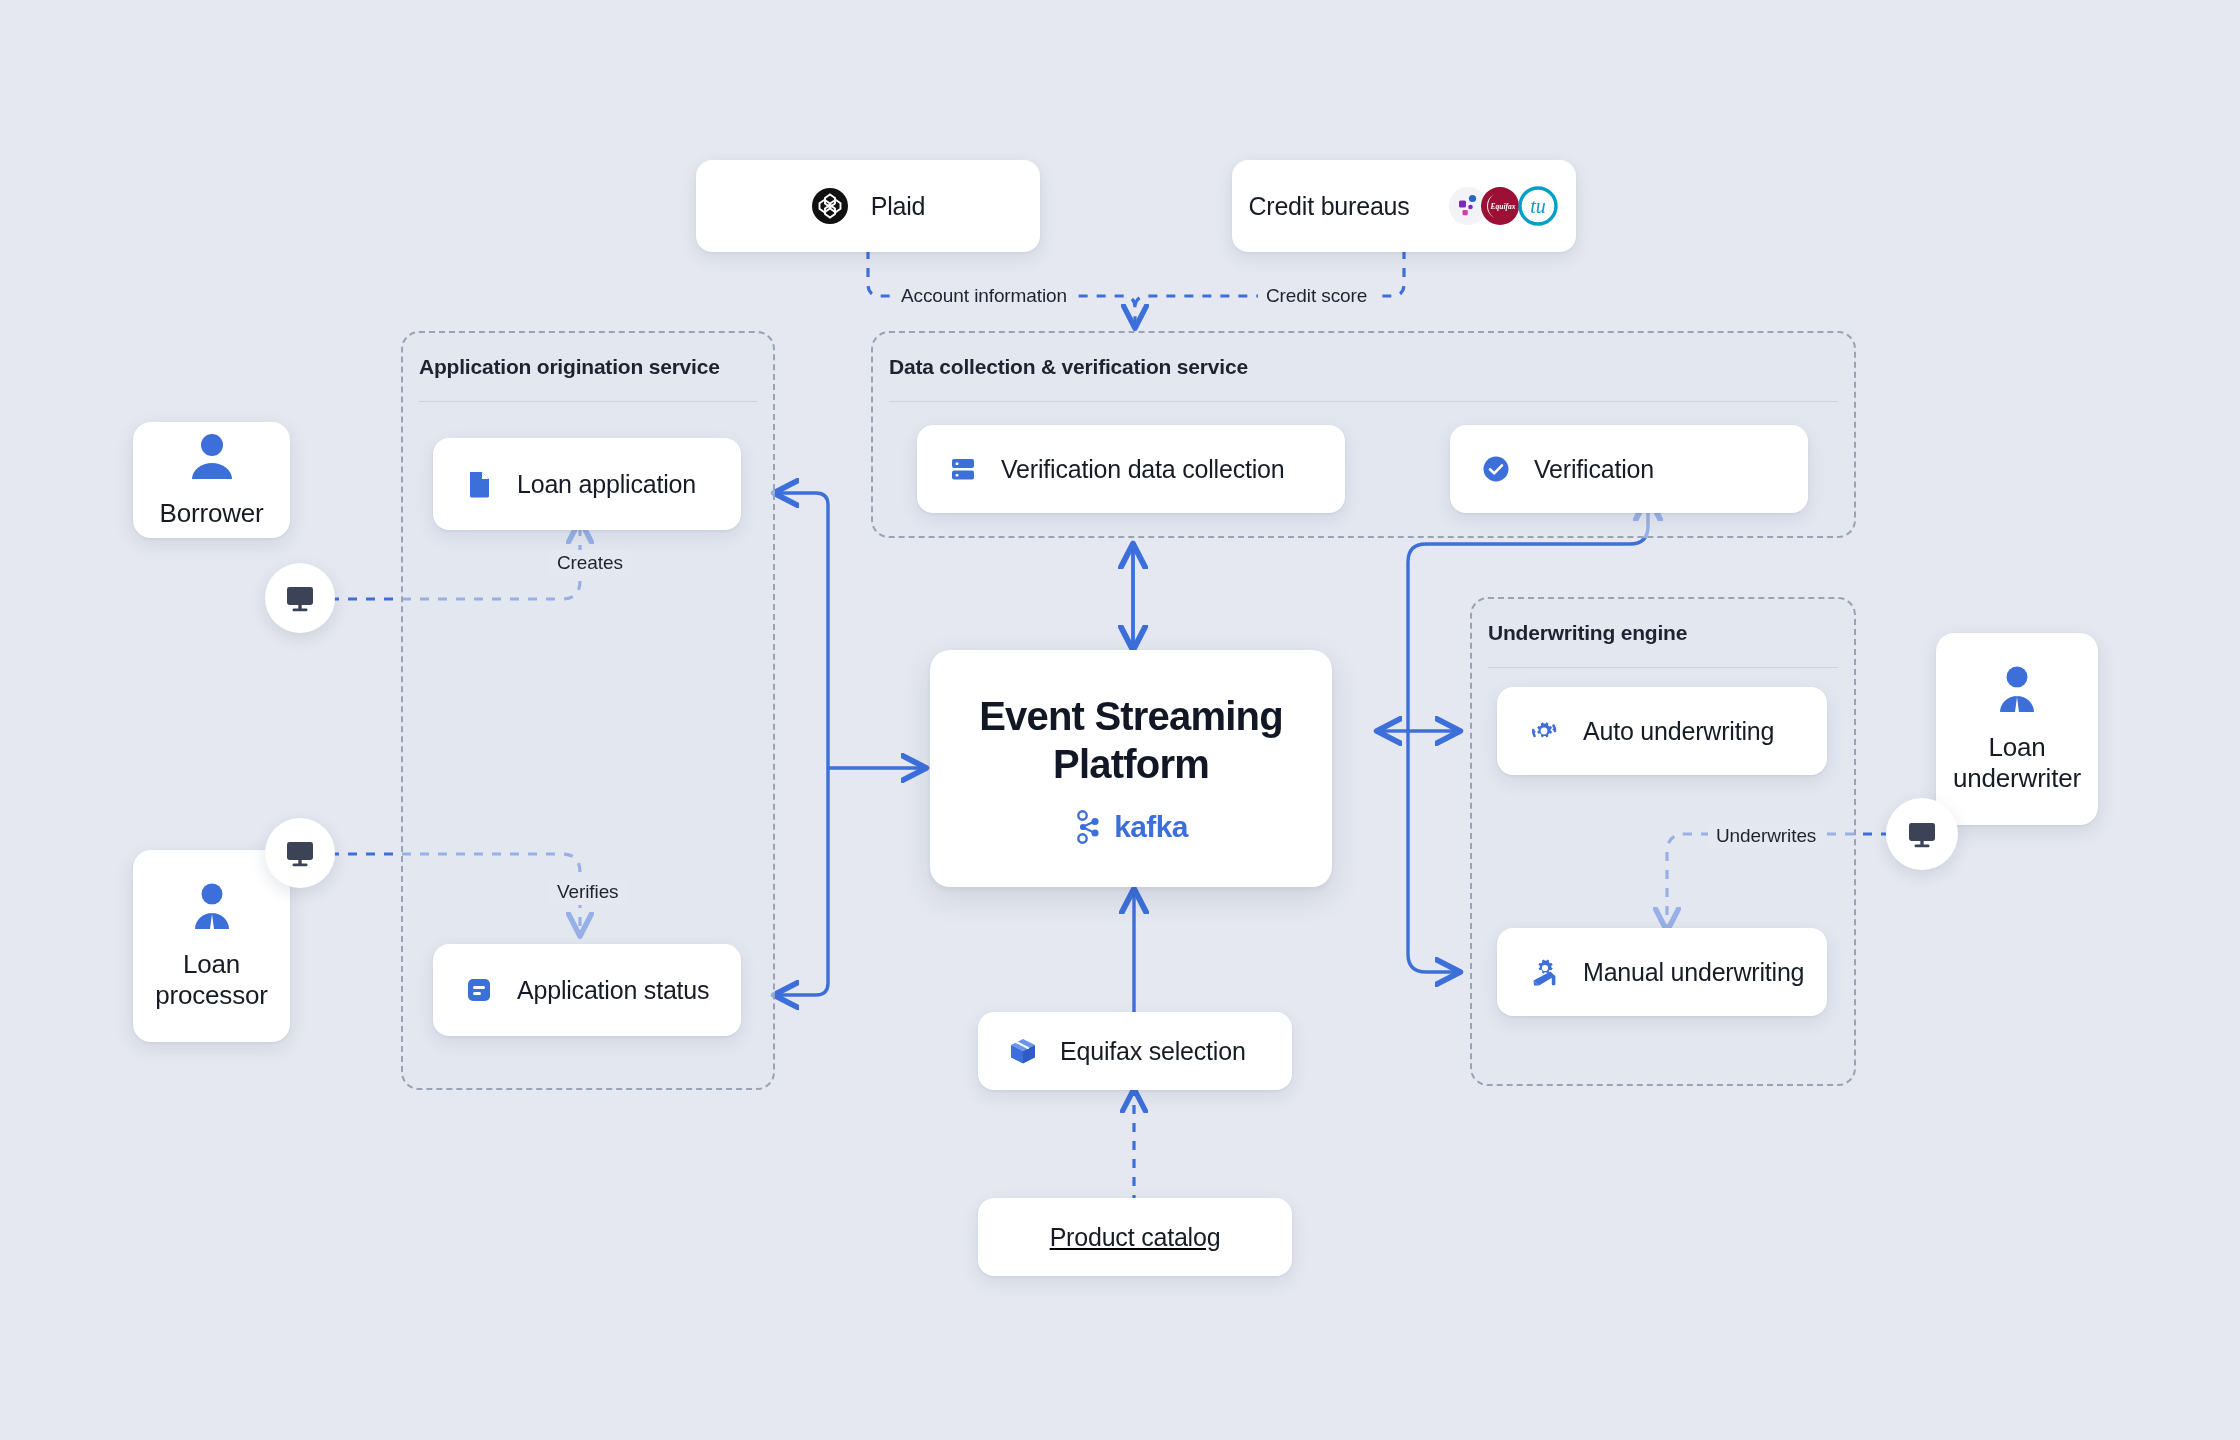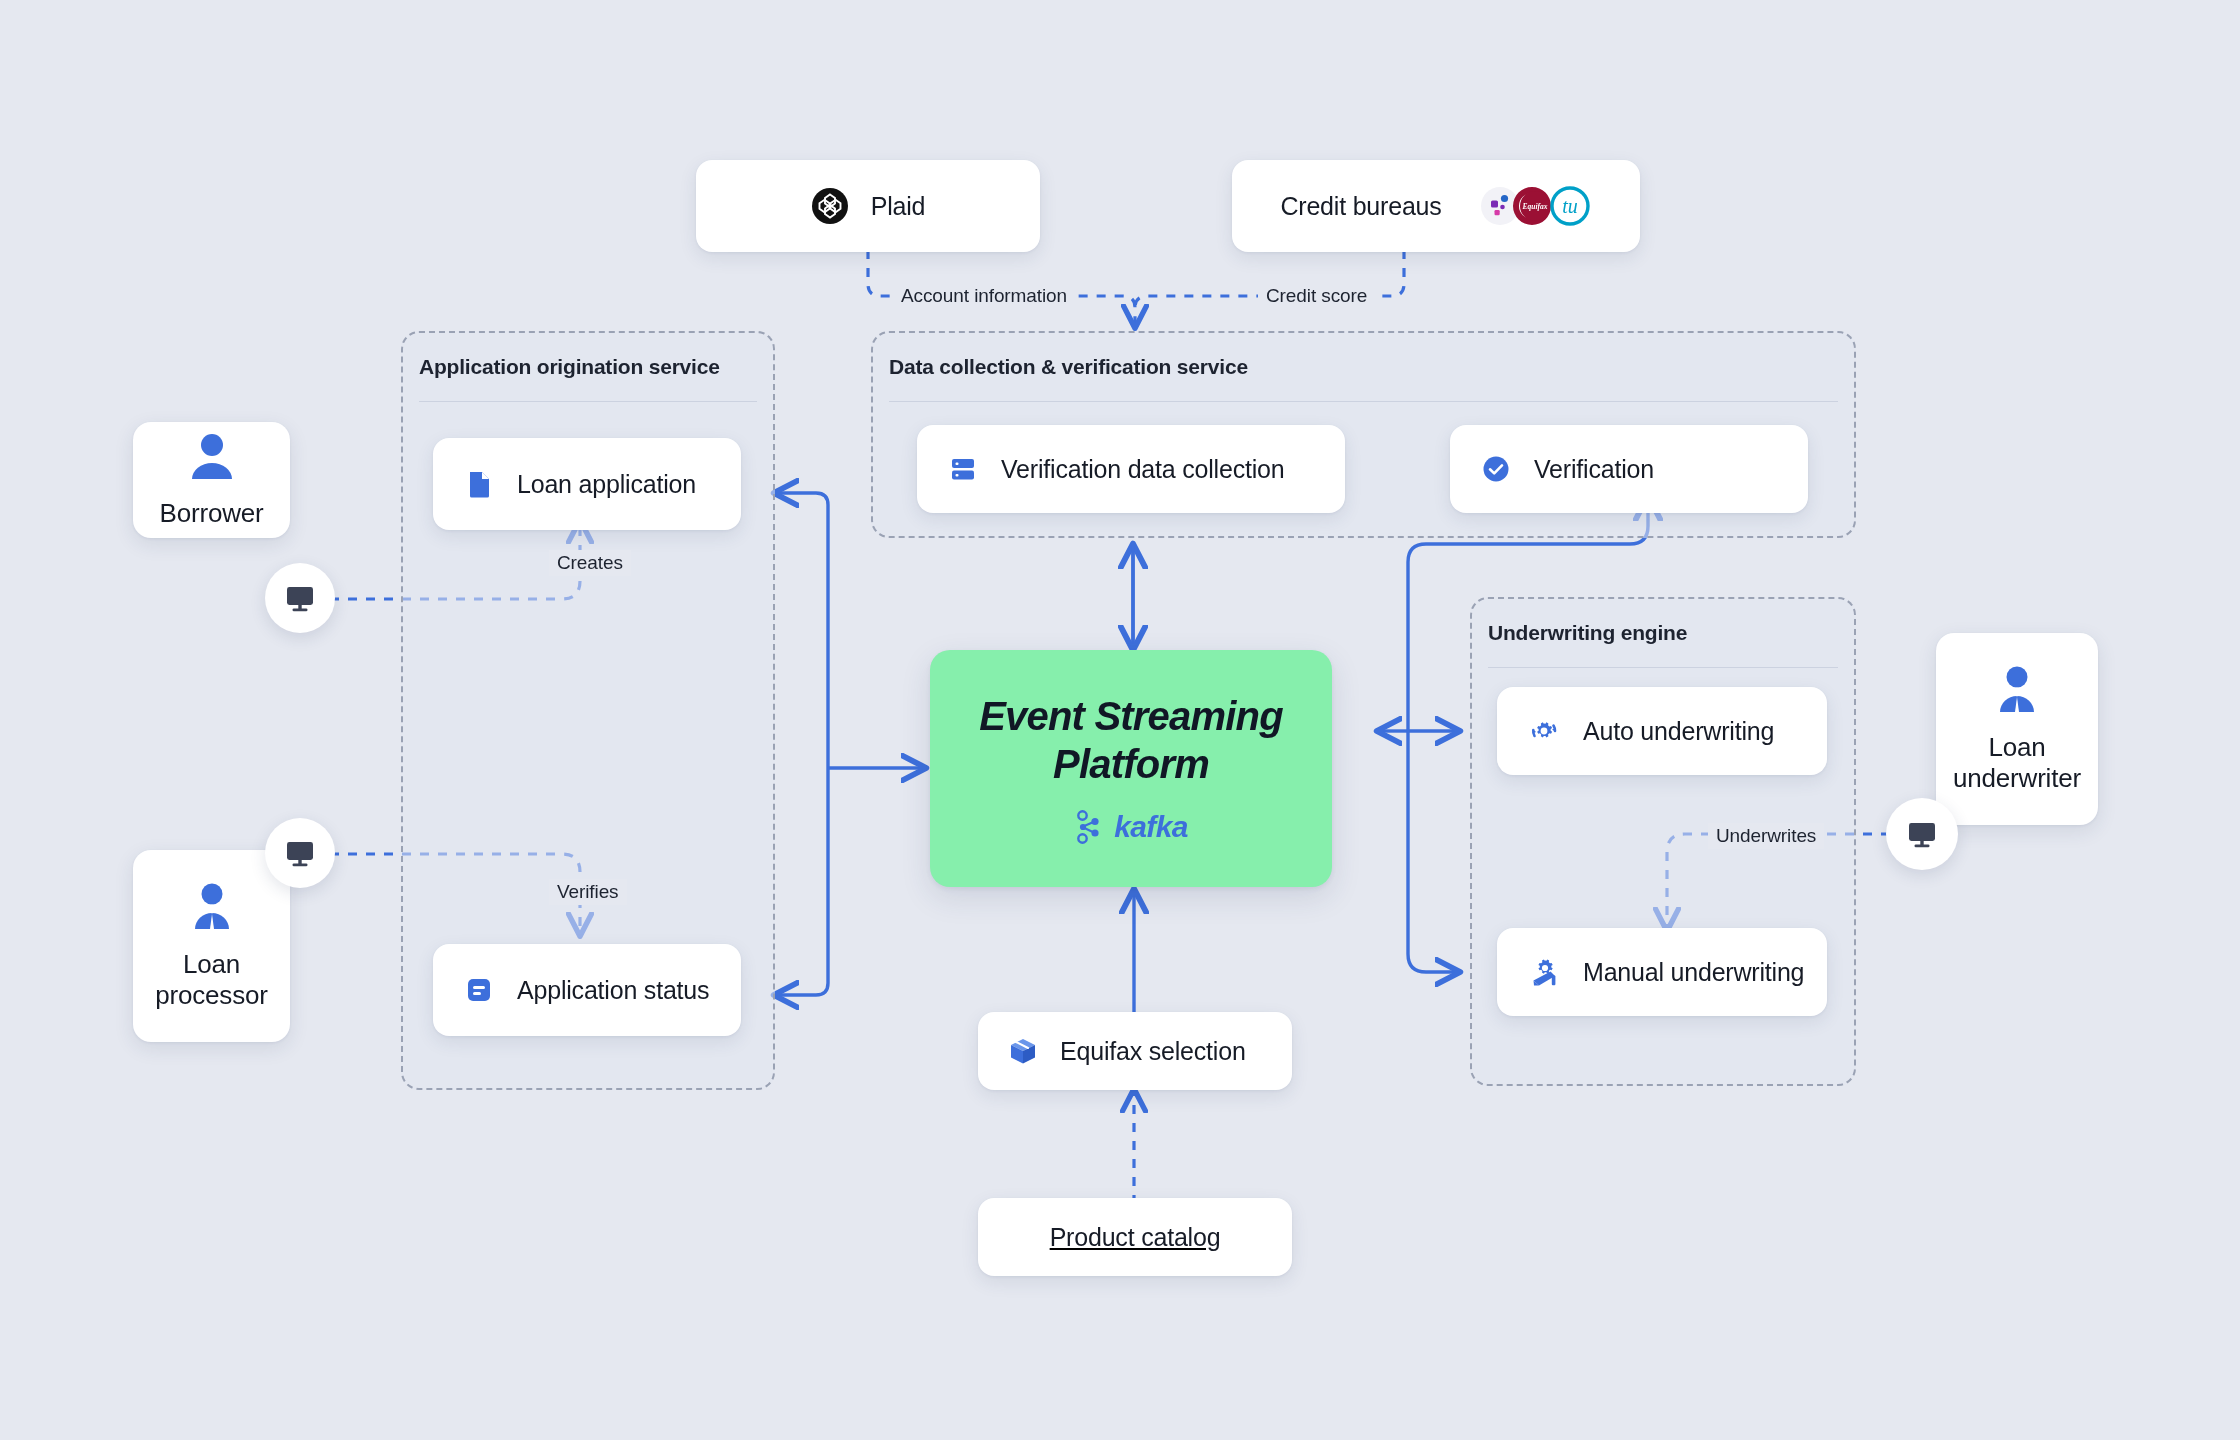--- a/index.html
+++ b/index.html
@@ -73,27 +73,26 @@
     background: #ffffff;
     border-radius: 50%;
     box-shadow: 0 5px 16px rgba(40,55,95,0.13);
     display: flex; align-items: center; justify-content: center;
     z-index: 5;
   }
 
   
   .hub {
     position: absolute;
-    background: #86efac;
+    background: #ffffff;
     border-radius: 20px;
     box-shadow: 0 10px 30px rgba(40,55,95,0.13), 0 2px 5px rgba(40,55,95,0.07);
     display: flex; flex-direction: column;
     align-items: center; justify-content: center;
     gap: 22px;
-    font-style: italic;
   }
   .hub-title {
     font-size: 40px; font-weight: bold; color: #111725;
     text-align: center; line-height: 1.18; letter-spacing: -0.8px;
   }
   .hub-brand { display: flex; align-items: center; gap: 12px; }
   .hub-brand-name { font-size: 30px; font-weight: bold; color: #3d6fdb; letter-spacing: -0.6px; }
 
   
   .edge-label {
@@ -158,21 +157,21 @@
           <path d="M19 7.5 L24 11 L24 16.5 L19 20 L14 16.5 L14 11 Z"></path>
           <path d="M19 18 L24 21.5 L24 27 L19 30.5 L14 27 L14 21.5 Z"></path>
           <path d="M13.5 12.8 L18.5 16.3 L18.5 21.8 L13.5 25.3 L8.5 21.8 L8.5 16.3 Z"></path>
           <path d="M24.5 12.8 L29.5 16.3 L29.5 21.8 L24.5 25.3 L19.5 21.8 L19.5 16.3 Z"></path>
         </g>
       </svg>
     </span>
     <span class="card-label">Plaid</span>
   </div>
 
-  <div class="card card-row" style="left:1232px; top:160px; width:408px; height:92px; justify-content:center;">
+  <div class="card card-row" style="left:1232px; top:160px; width:344px; height:92px; justify-content:center;">
     <span class="card-label">Credit bureaus</span>
     <span class="logo-row">
 
       <svg width="40" height="40" viewBox="0 0 40 40">
         <circle cx="20" cy="20" r="19" fill="#f2f2f7"></circle>
         <rect x="11" y="14.5" width="7" height="7" rx="1.6" fill="#7b2bb5"></rect>
         <circle cx="24.5" cy="12.5" r="3.6" fill="#2566c7"></circle>
         <rect x="14.5" y="24" width="5.2" height="5.2" rx="1.2" fill="#d63ba8"></rect>
         <circle cx="22.5" cy="21" r="2.3" fill="#7b2bb5"></circle>
       </svg>

